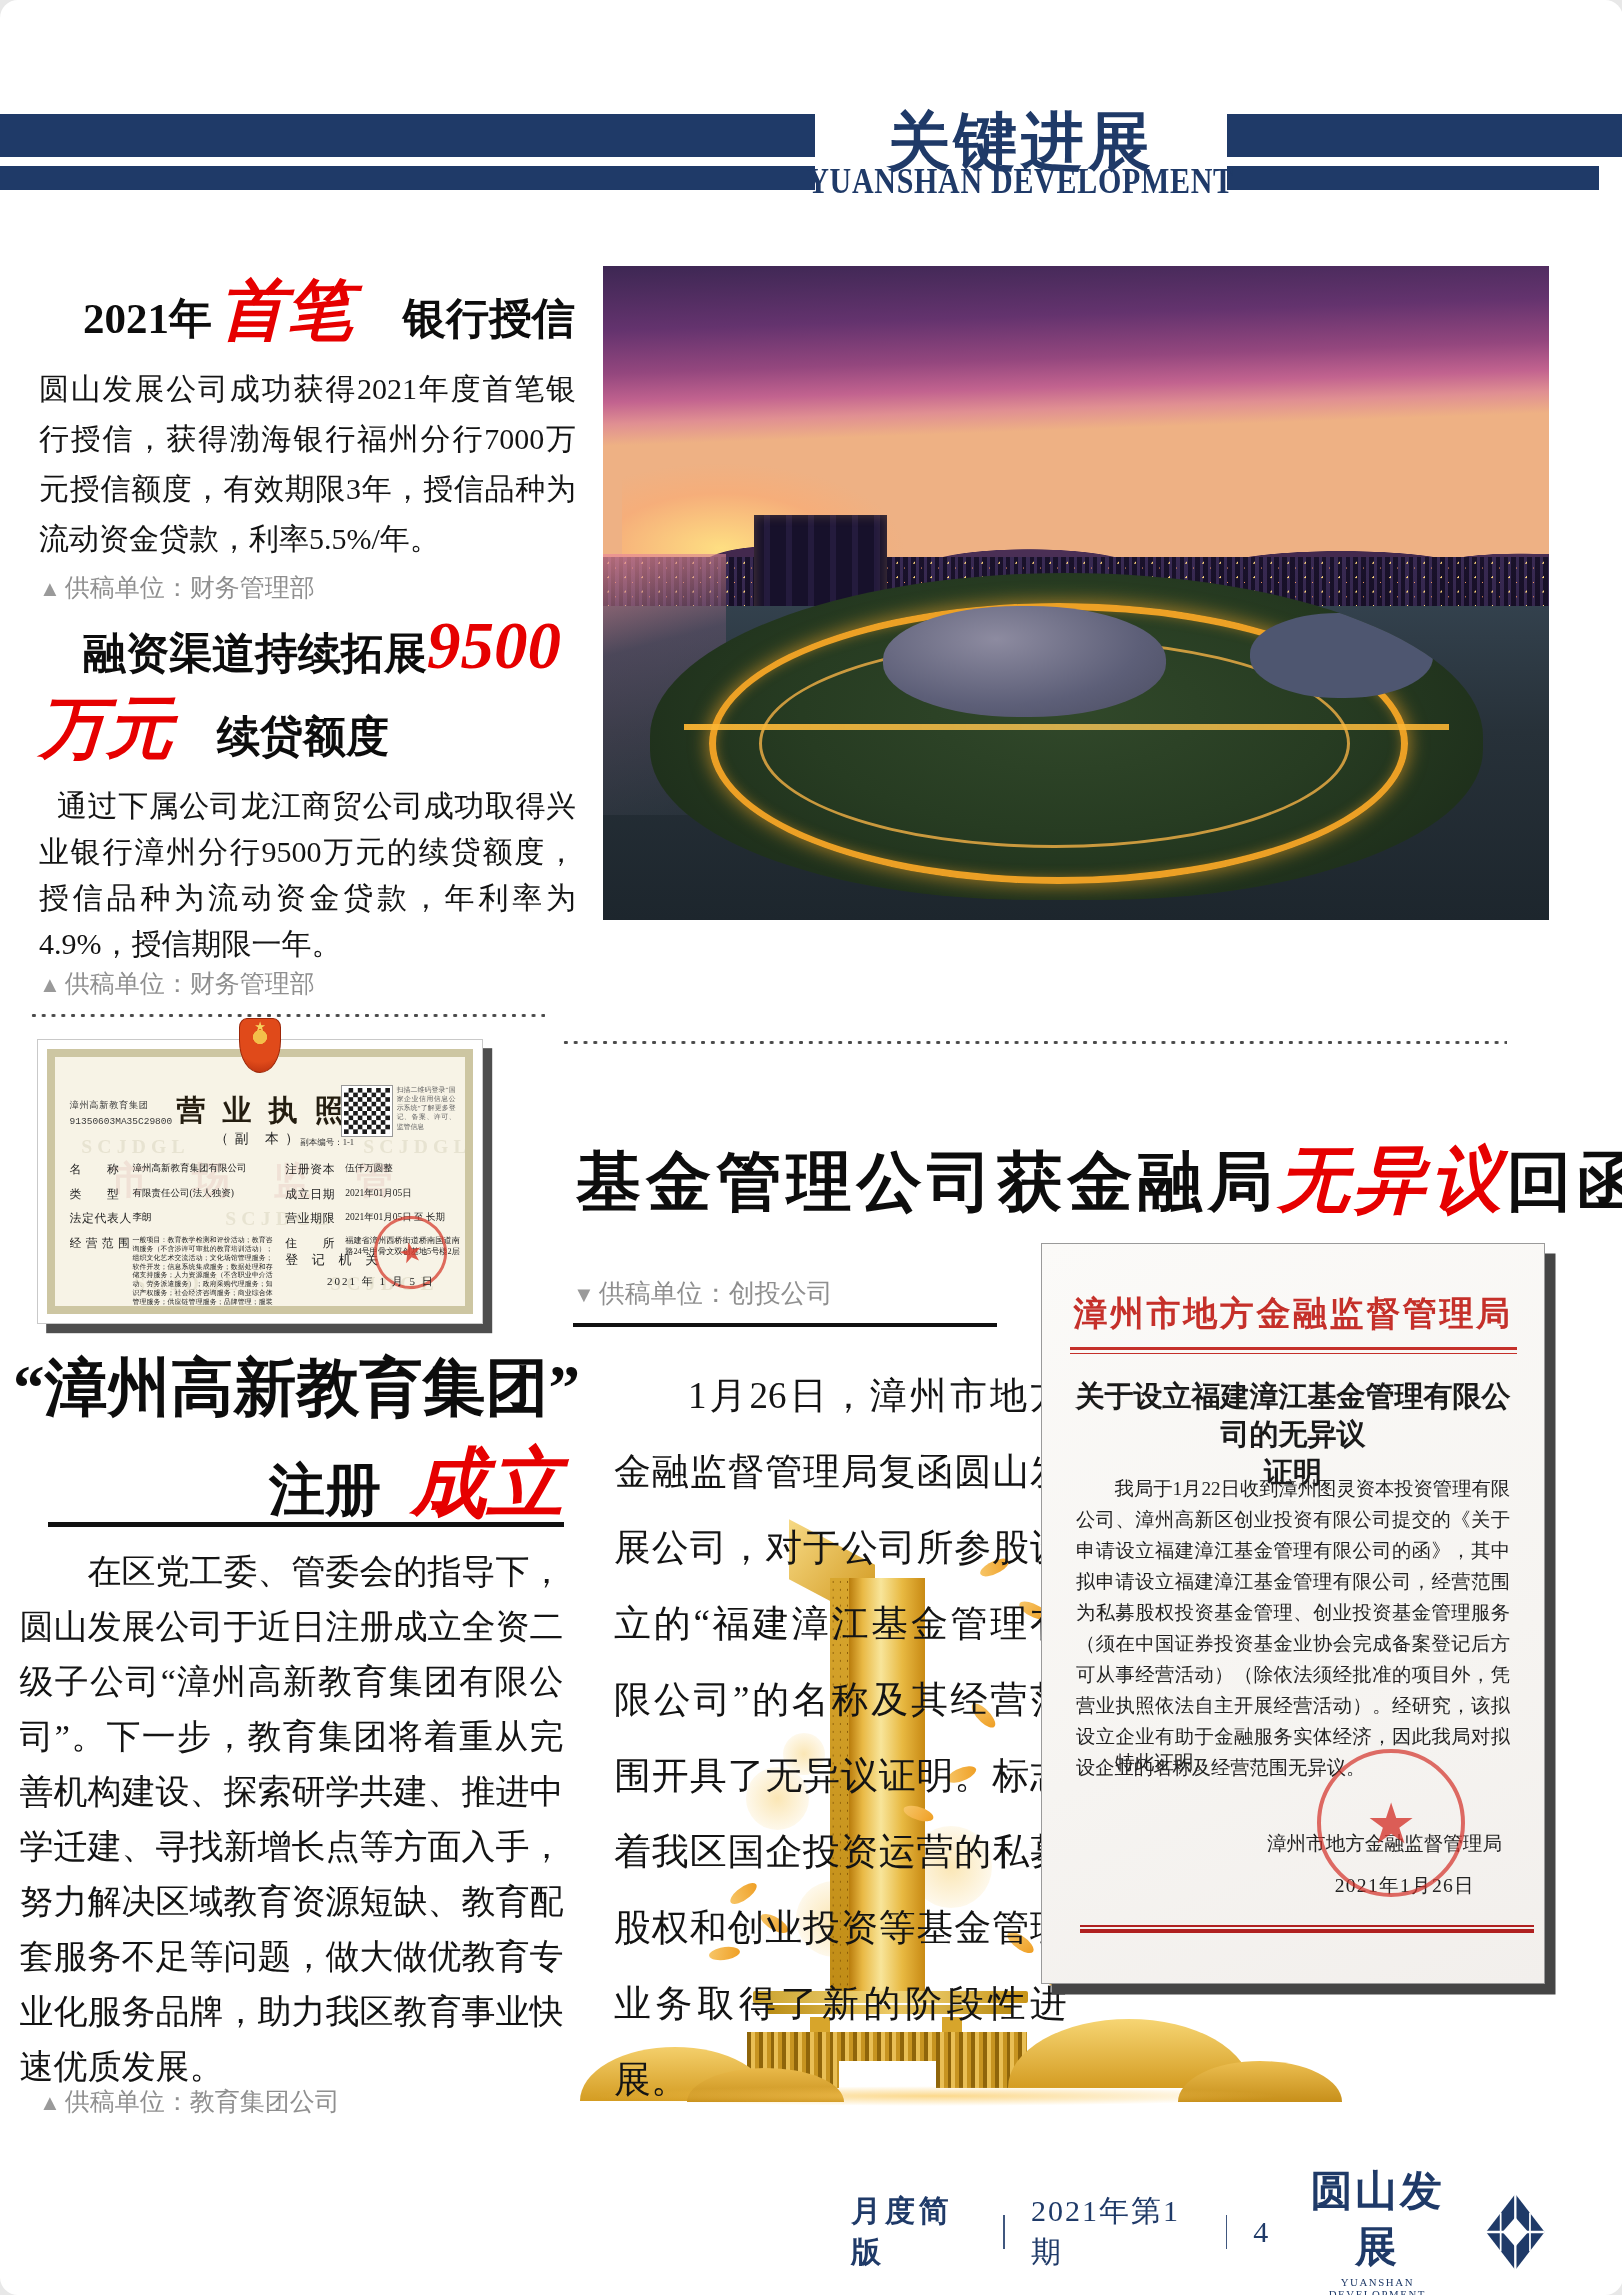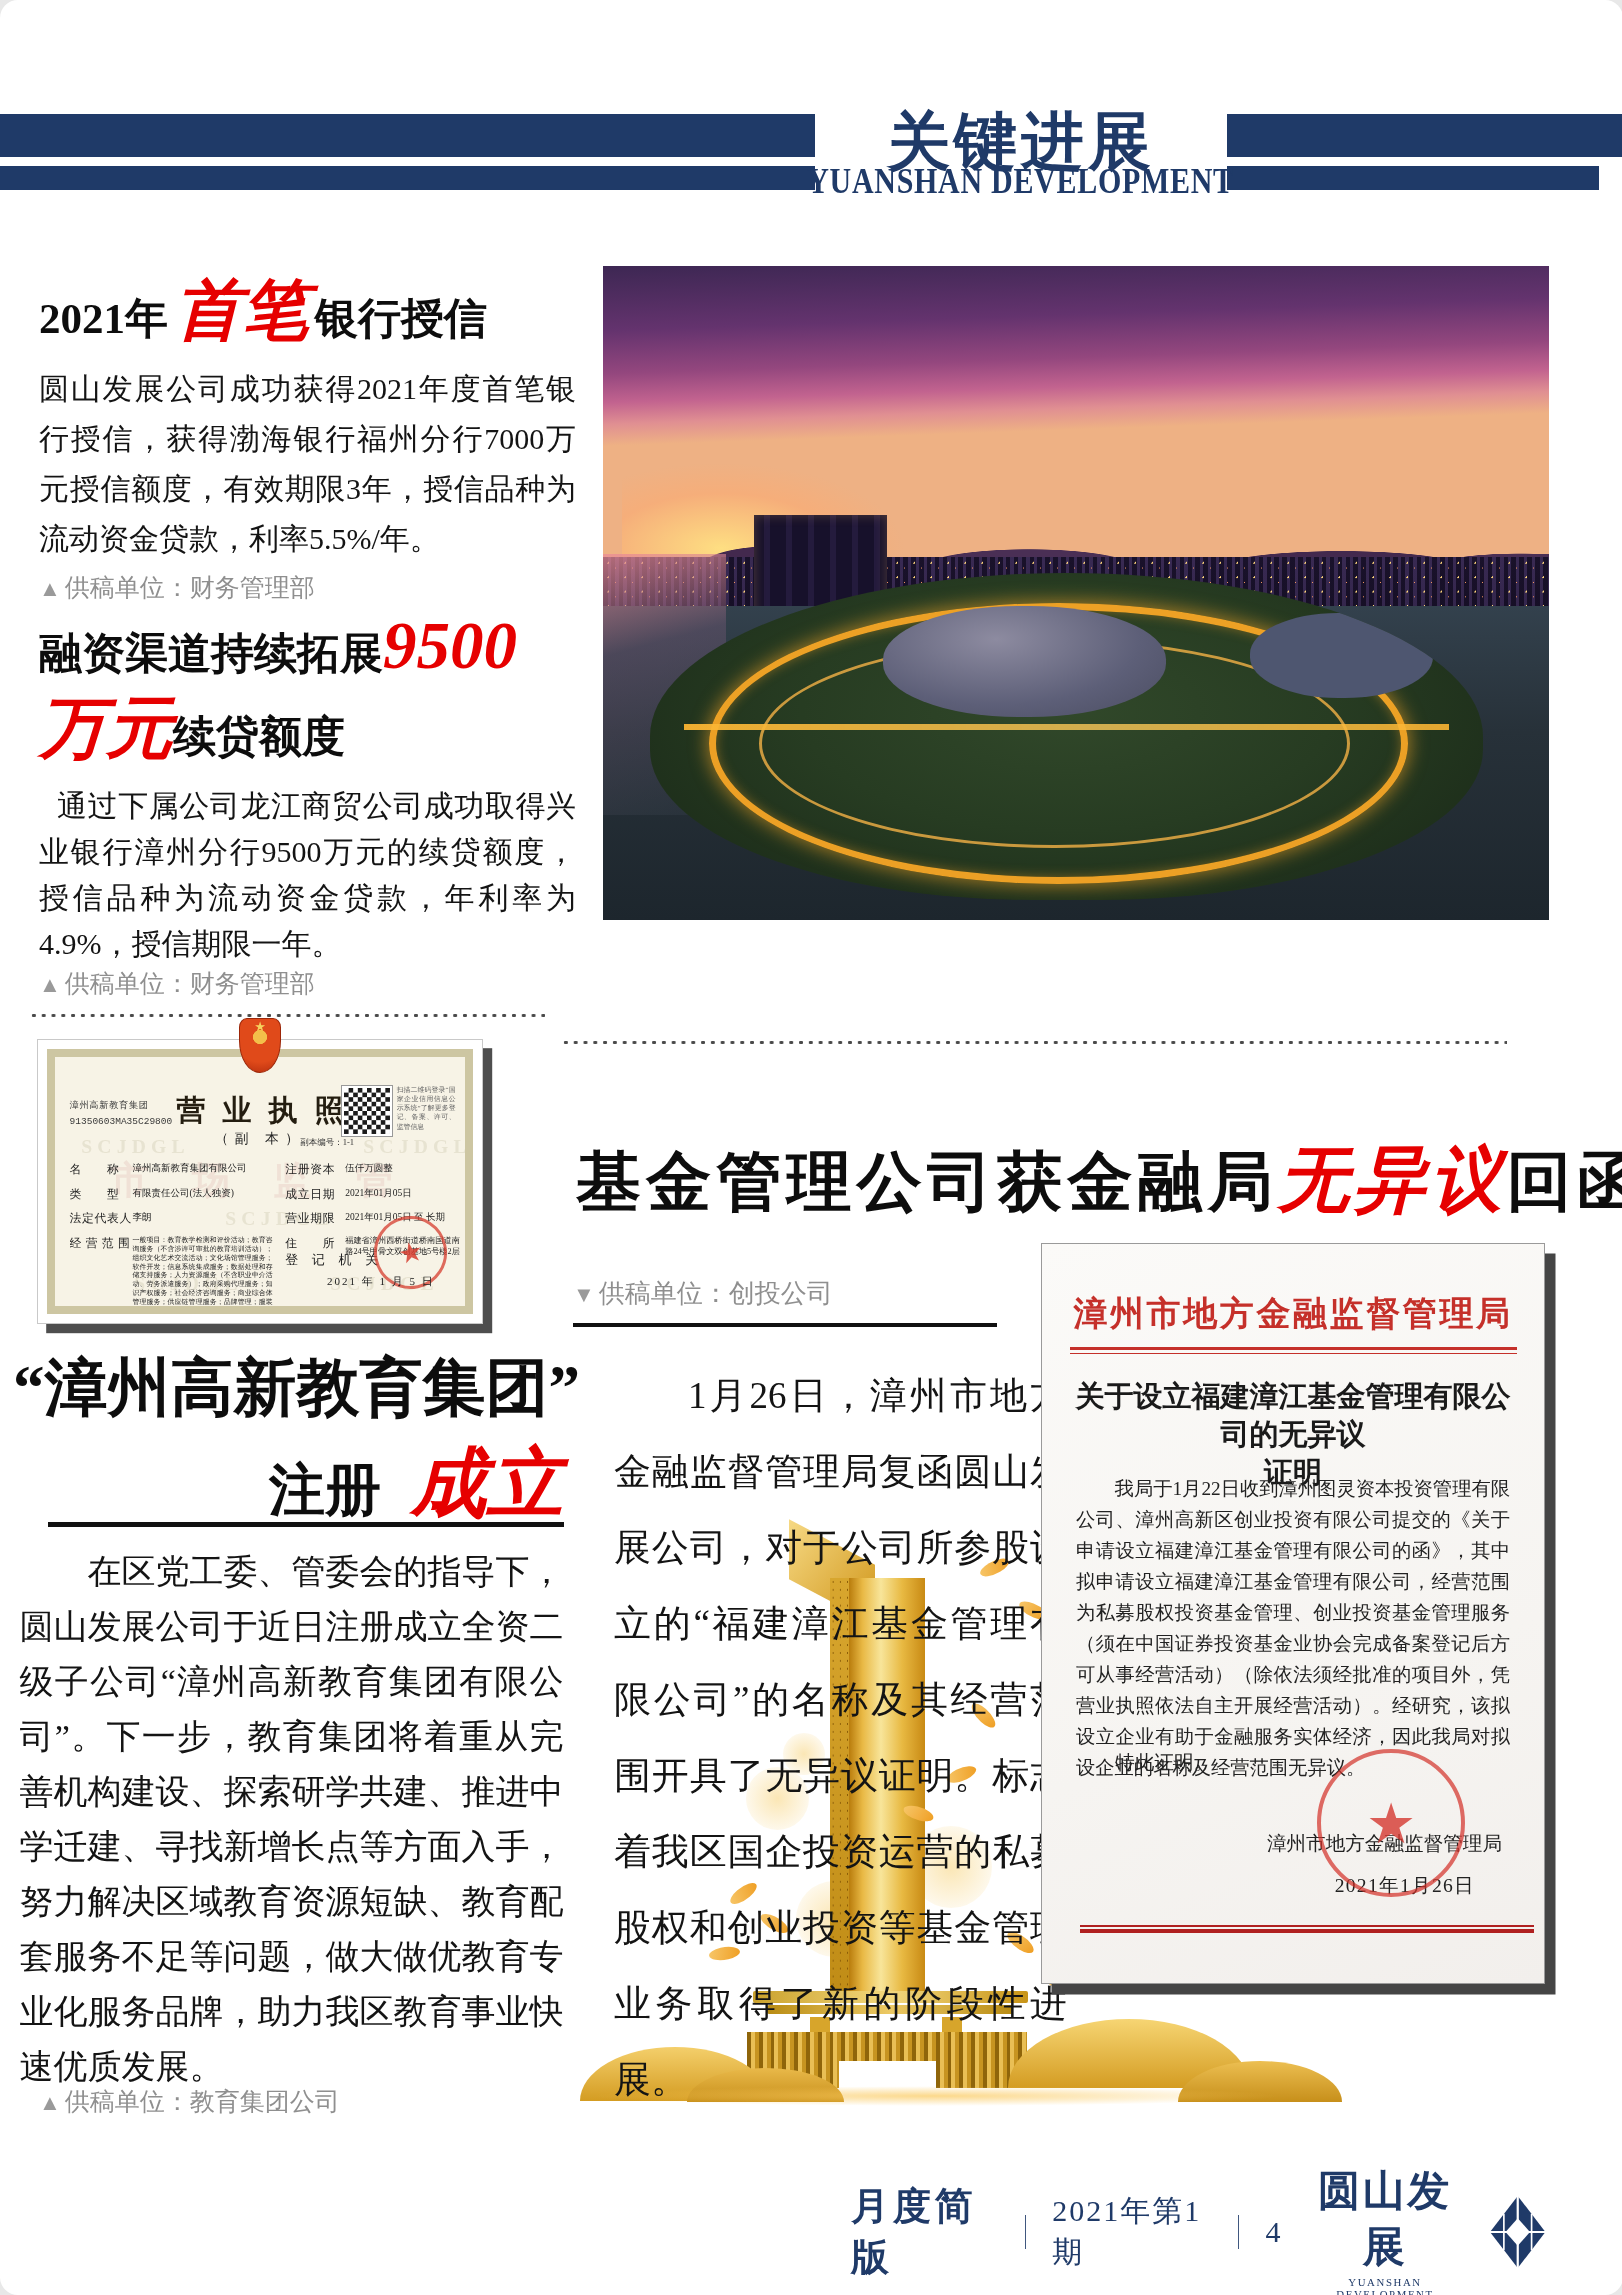--- a/index.html
+++ b/index.html
@@ -10,21 +10,21 @@
   
   .bar { position:absolute; background:#1f3a68; }
   .hdr-title { position:absolute; left:815px; top:99px; width:412px; text-align:center;
     font-family:"Liberation Sans","DejaVu Sans",sans-serif; font-weight:900; font-size:63px;
     letter-spacing:3.9px; color:#1f3a68; }
   .hdr-en { position:absolute; left:785px; top:161px; width:471px; text-align:center;
     font-family:"Liberation Serif","DejaVu Serif",serif; font-weight:700; font-size:30px;
     letter-spacing:0.7px; color:#1f3a68; transform:scaleY(1.18); transform-origin:top; white-space:nowrap; }
 
   
-  .h-black { font-weight:700; color:#0d0d0d; }
+  .h-black { font-weight:700; color:#0d0d0d;margin-left:44px; }
   .accent-red { color:#e60000; font-weight:700; font-style:italic; }
   .body-text { color:#141414; text-align:justify; }
   .attribution { font-family:"Liberation Sans","DejaVu Sans",sans-serif; color:#8f8f8f; font-size:25px;text-align:right; }
   .attribution .tri { color:#9a9a9a; font-size:22px; margin-right:3.9px; }
   .dotted { position:absolute; height:5.2px;
     background-image:radial-gradient(circle, #4a4a4a 1.7px, transparent 2.1px);
     background-size:9.8px 5.2px; background-repeat:repeat-x; }
   .rule { position:absolute; background:#111; }
 
   
@@ -163,21 +163,21 @@
   .d4 { left:1178px; top:2061px; width:164px; height:41px; background:linear-gradient(180deg,#ecbf52,#c78f1a); }
   .glow { left:589px; top:2086px; width:694px; height:19.6px; border-radius:50%;
     background:radial-gradient(ellipse, rgba(250,200,90,.7), transparent 70%); }
   .bokeh { border-radius:50%; background:radial-gradient(circle, rgba(247,210,120,.55), rgba(247,210,120,.15) 70%, transparent); }
   .petal { width:31px; height:13px; border-radius:50% 70% 50% 70%;
     background:linear-gradient(110deg,#f7c76a,#ef9e23); }
 
   
   .footer { position:absolute; left:851px; top:2189px; width:694px; height:85px;
     display:flex; align-items:center; justify-content:flex-end; gap:26px; color:#1f3a68; }
-  .footer .f-ed { font-weight:700; font-size:38px; letter-spacing:3.9px; }
+  .footer .f-ed { font-weight:700; font-size:30px; letter-spacing:3.9px; }
   .footer .f-sep { width:2px; height:34px; background:#1f3a68; opacity:.85; }
   .footer .f-issue { font-size:30px; letter-spacing:2px; }
   .footer .f-page { font-size:30px; }
   .brand { text-align:center; }
   .brand .b-cn { font-weight:900; font-size:42px; letter-spacing:2.6px; font-family:"Liberation Sans","DejaVu Sans",sans-serif; }
   .brand .b-en { font-size:10.8px; letter-spacing:1.6px; margin-top:1.3px; }
 </style>
 </head>
 <body>
 

